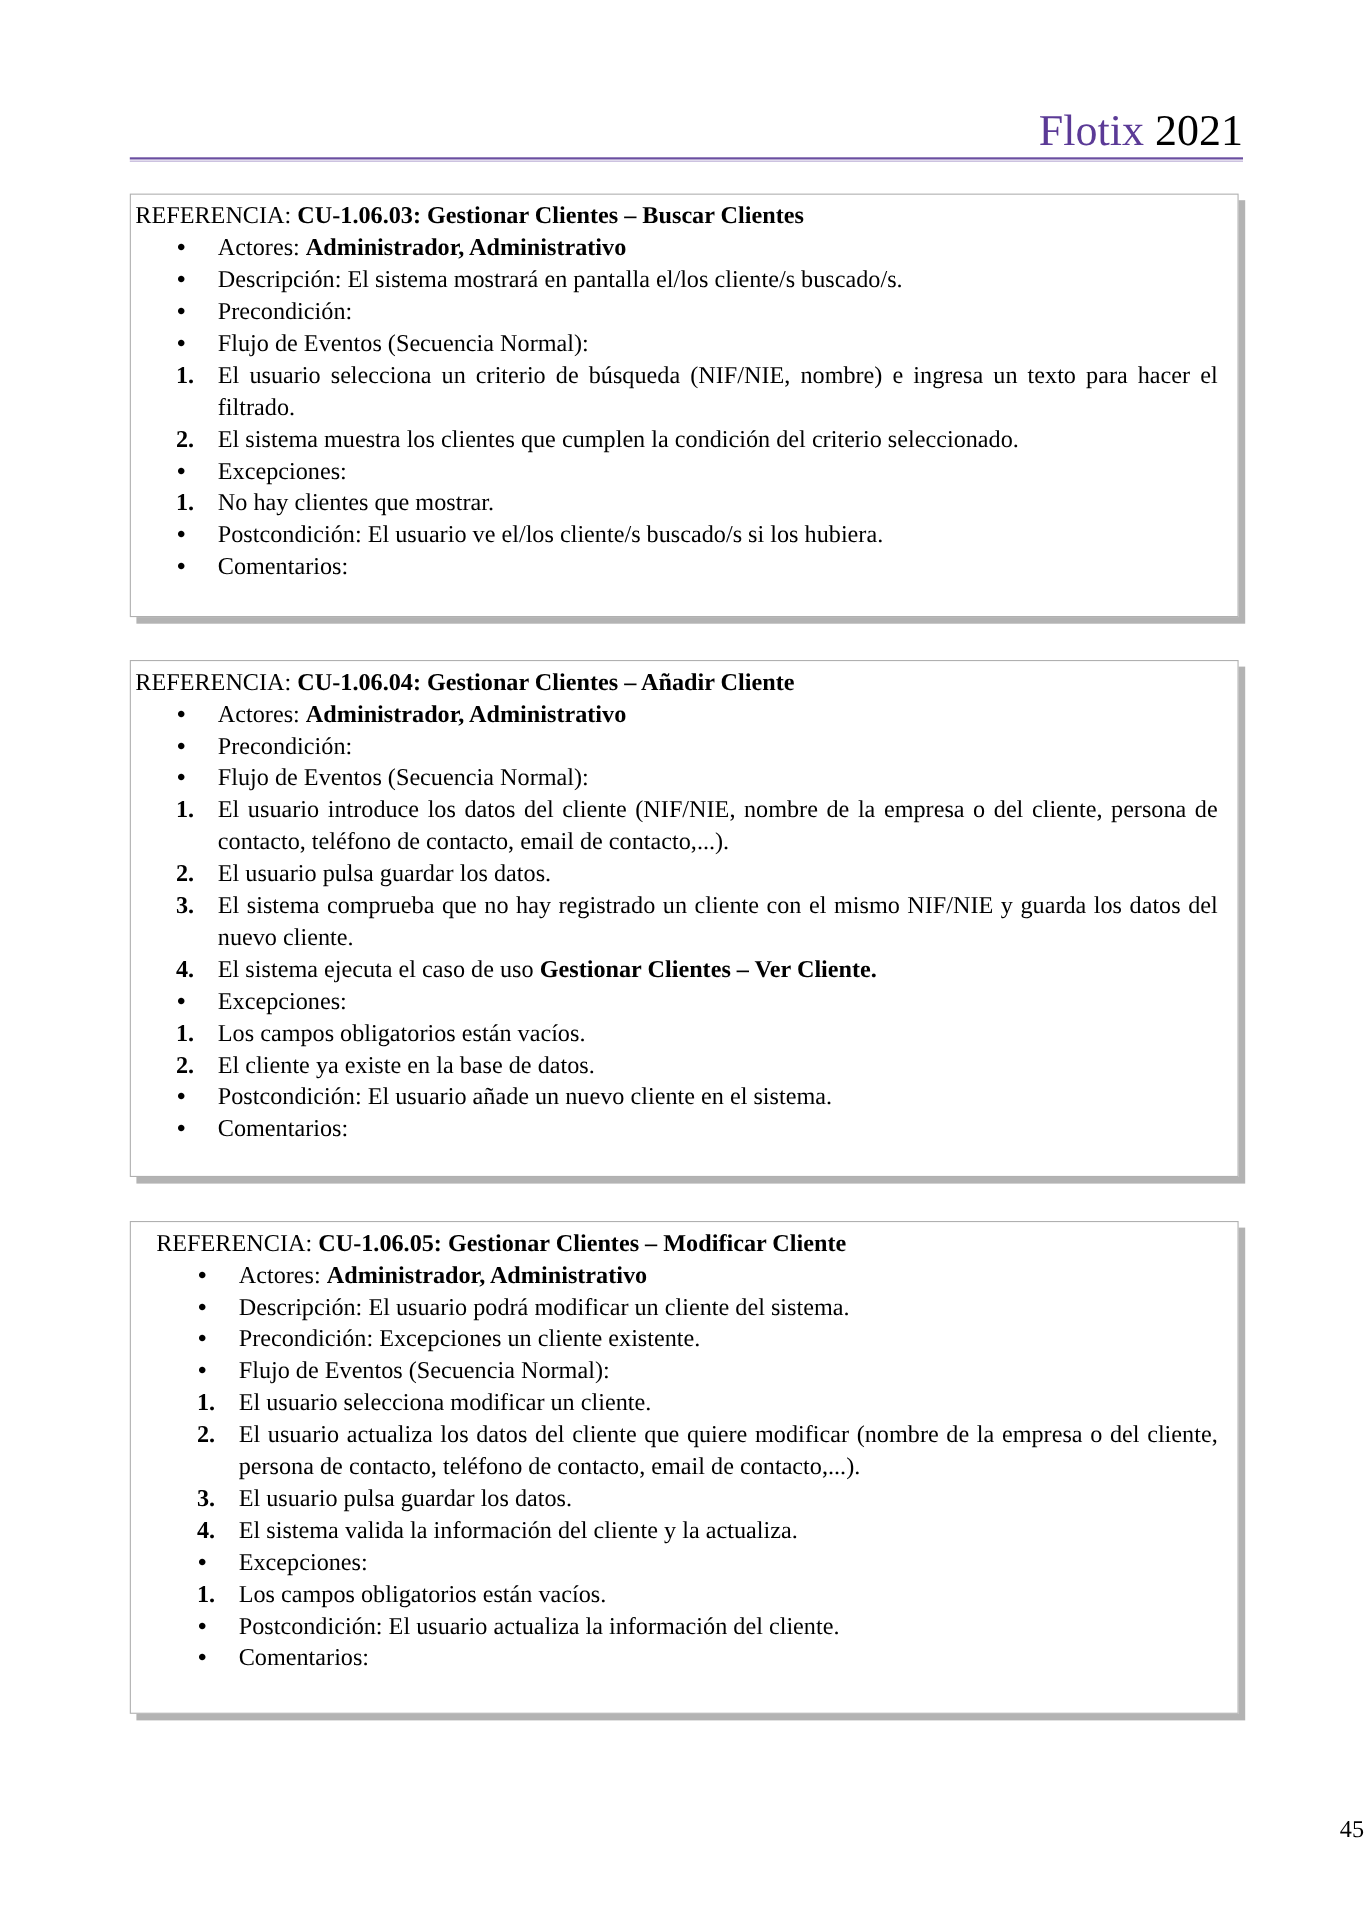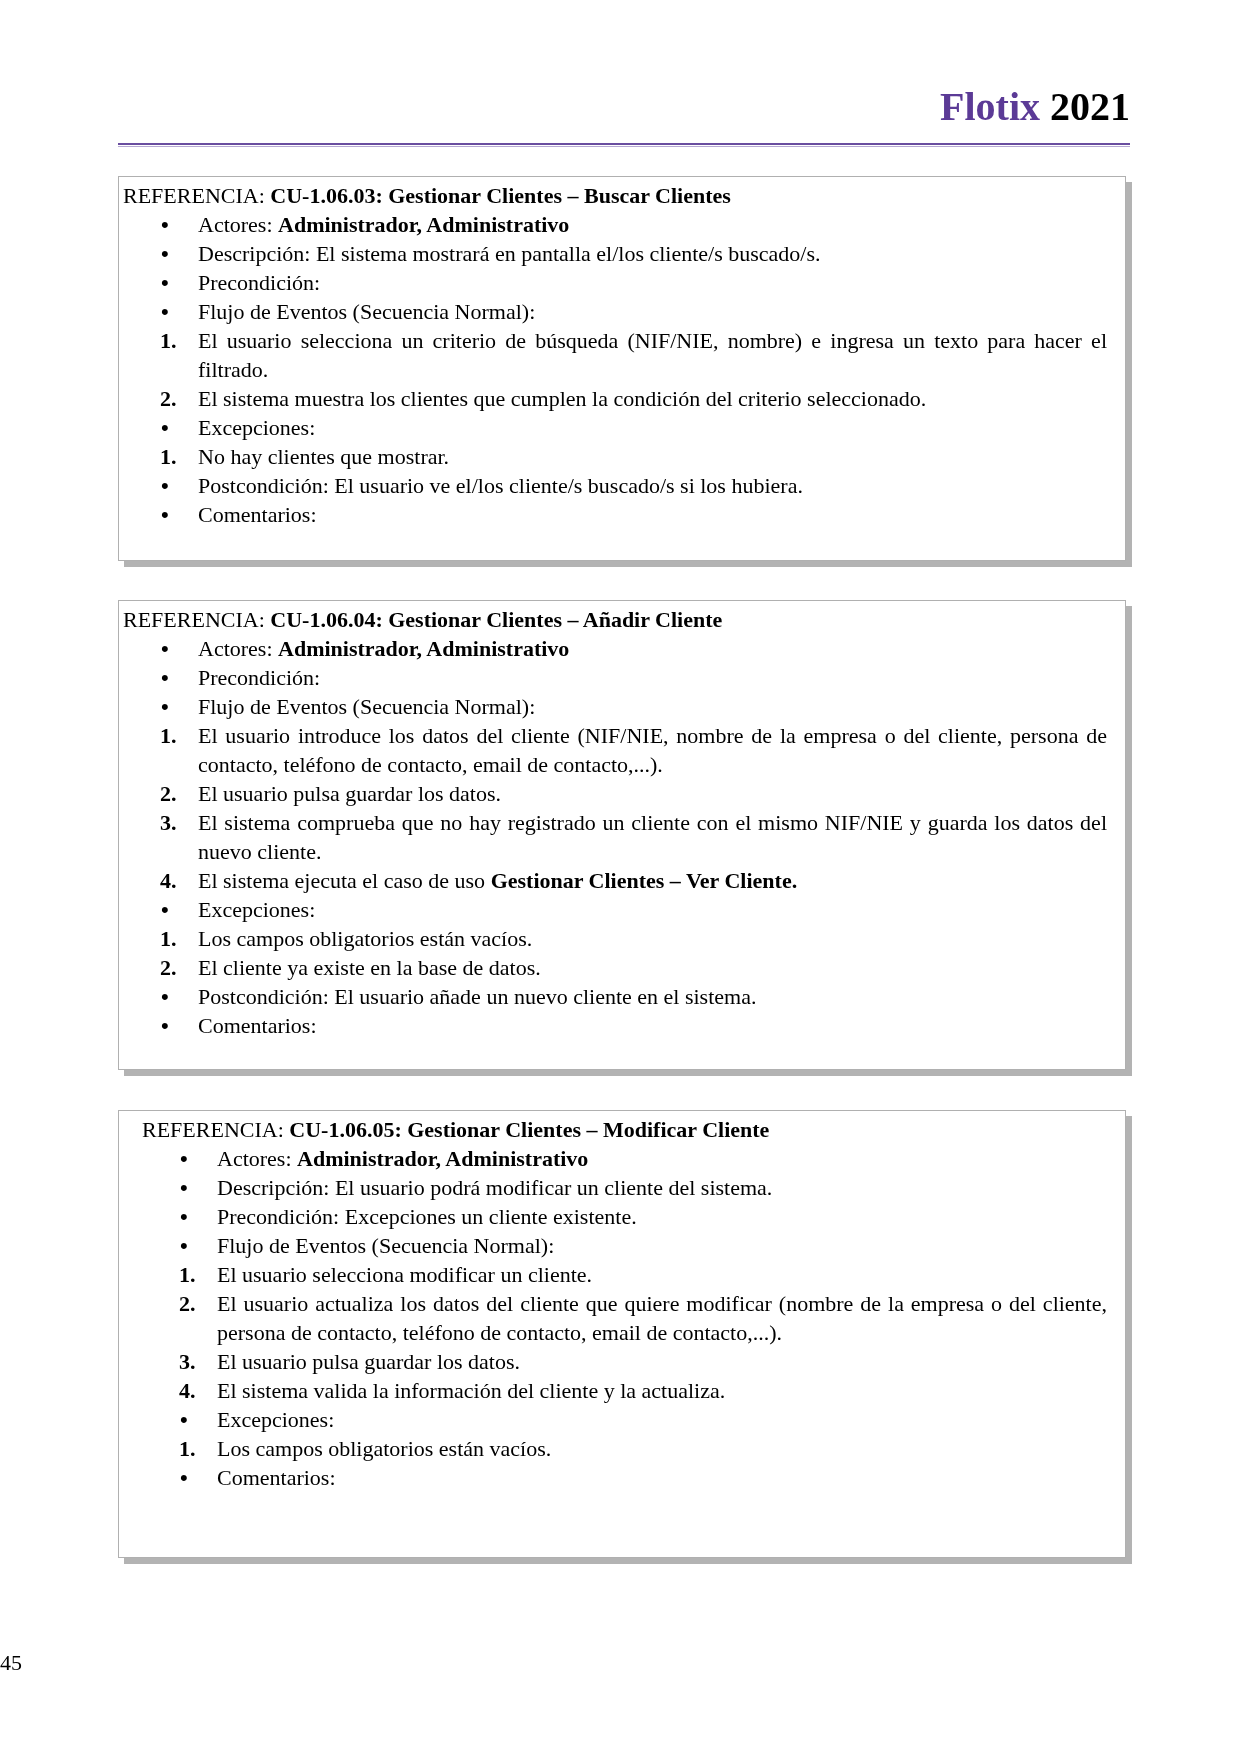--- a/index.html
+++ b/index.html
@@ -1,30 +1,30 @@
 <!DOCTYPE html>
 <html><head>
 <meta charset="utf-8">
 <style>
   html, body { margin:0; padding:0; background:#fff; }
   body { width:1240px; height:1754px; position:relative; font-family:"Liberation Serif", serif; color:#000; }
-  .header { position:absolute; left:118px; top:84px; width:1012px; text-align:right; font-size:40px; font-weight:bold; line-height:46px; }
+  .header { position:absolute; left:118px; top:96px; width:1012px; text-align:right; font-size:40px; font-weight:normal; line-height:46px; }
   .header .brand { color:#5b3a96; }
   .header-rule { position:absolute; left:118px; top:143px; width:1012px; height:2px; background:#6a4ea0; }
   .header-rule2 { position:absolute; left:118px; top:146px; width:1012px; height:1px; background:#b7a9d3; }
   .box { position:absolute; left:118px; width:1008px; border:1px solid #b0b0b0; box-shadow:6px 6px 0 #b3b3b3; background:#fff; font-size:22px; line-height:29px; padding:4px 0 2px 4px; box-sizing:border-box; }
   .ref { margin:0; }
   ul.items { list-style:none; margin:0; padding:0; }
   ul.items > li { position:relative; padding-left:75px; }
   ul.items > li::before { content:"•"; position:absolute; left:38px; top:0; font-family:"Liberation Sans", sans-serif; }
   ol.steps { list-style:none; margin:0; padding:0 0 0 0; }
   ol.steps > li { position:relative; padding-left:75px; margin-left:0; text-align:justify; padding-right:18px; }
   ol.steps > li .num { position:absolute; left:37px; font-weight:bold; }
   b { font-weight:bold;text-align:center; }
-  .pagenum { position:absolute; left:0; width:1240px; top:1650px; text-align:left; font-size:22px; }
+  .pagenum { position:absolute; left:0; width:1240px; top:1650px; text-align:right; font-size:22px; }
 </style>
 </head>
 <body>
 
 <div class="header">
   <span class="brand">Flotix</span>
   <span>2021</span>
 </div>
 <div class="header-rule"></div>
 <div class="header-rule2"></div>
@@ -93,17 +93,18 @@
     <li><span class="num">3.</span><span>El usuario pulsa guardar los datos.</span></li>
     <li><span class="num">4.</span><span>El sistema valida la información del cliente y la actualiza.</span></li>
   </ol>
   <ul class="items">
       <li>Excepciones:</li>
     </ul>
   <ol class="steps">
     <li><span class="num">1.</span><span>Los campos obligatorios están vacíos.</span></li>
   </ol>
   <ul class="items">
+    <li>Postcondición: El usuario actualiza la información del cliente.</li>
     <li>Comentarios:</li>
   </ul>
 </div>
 
 <div class="pagenum">45</div>
 
 </body></html>

